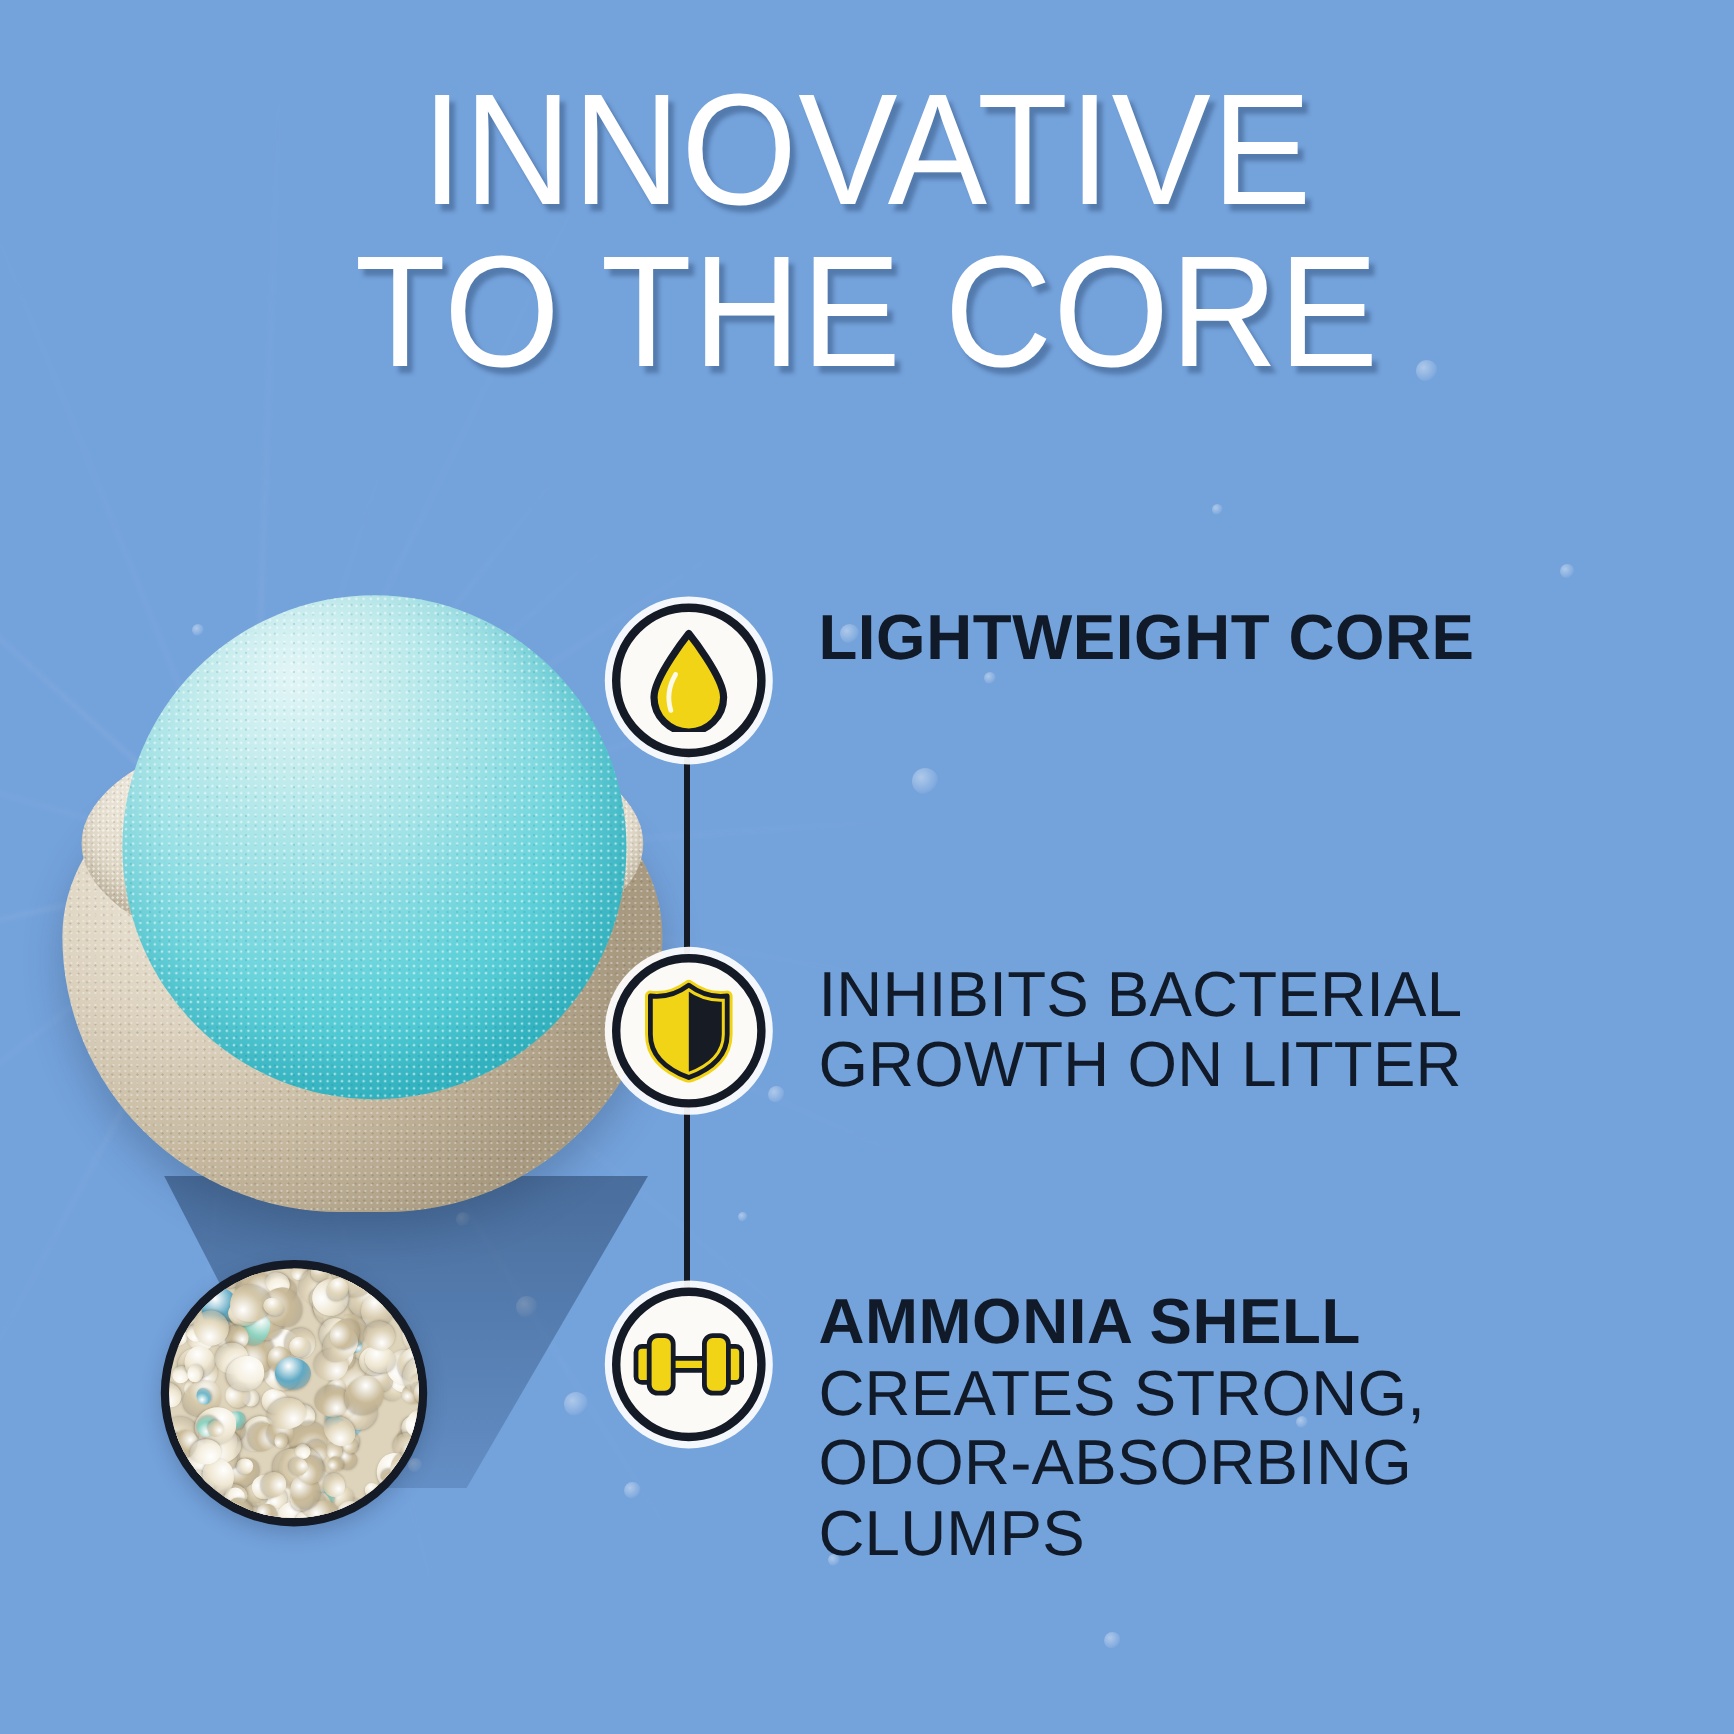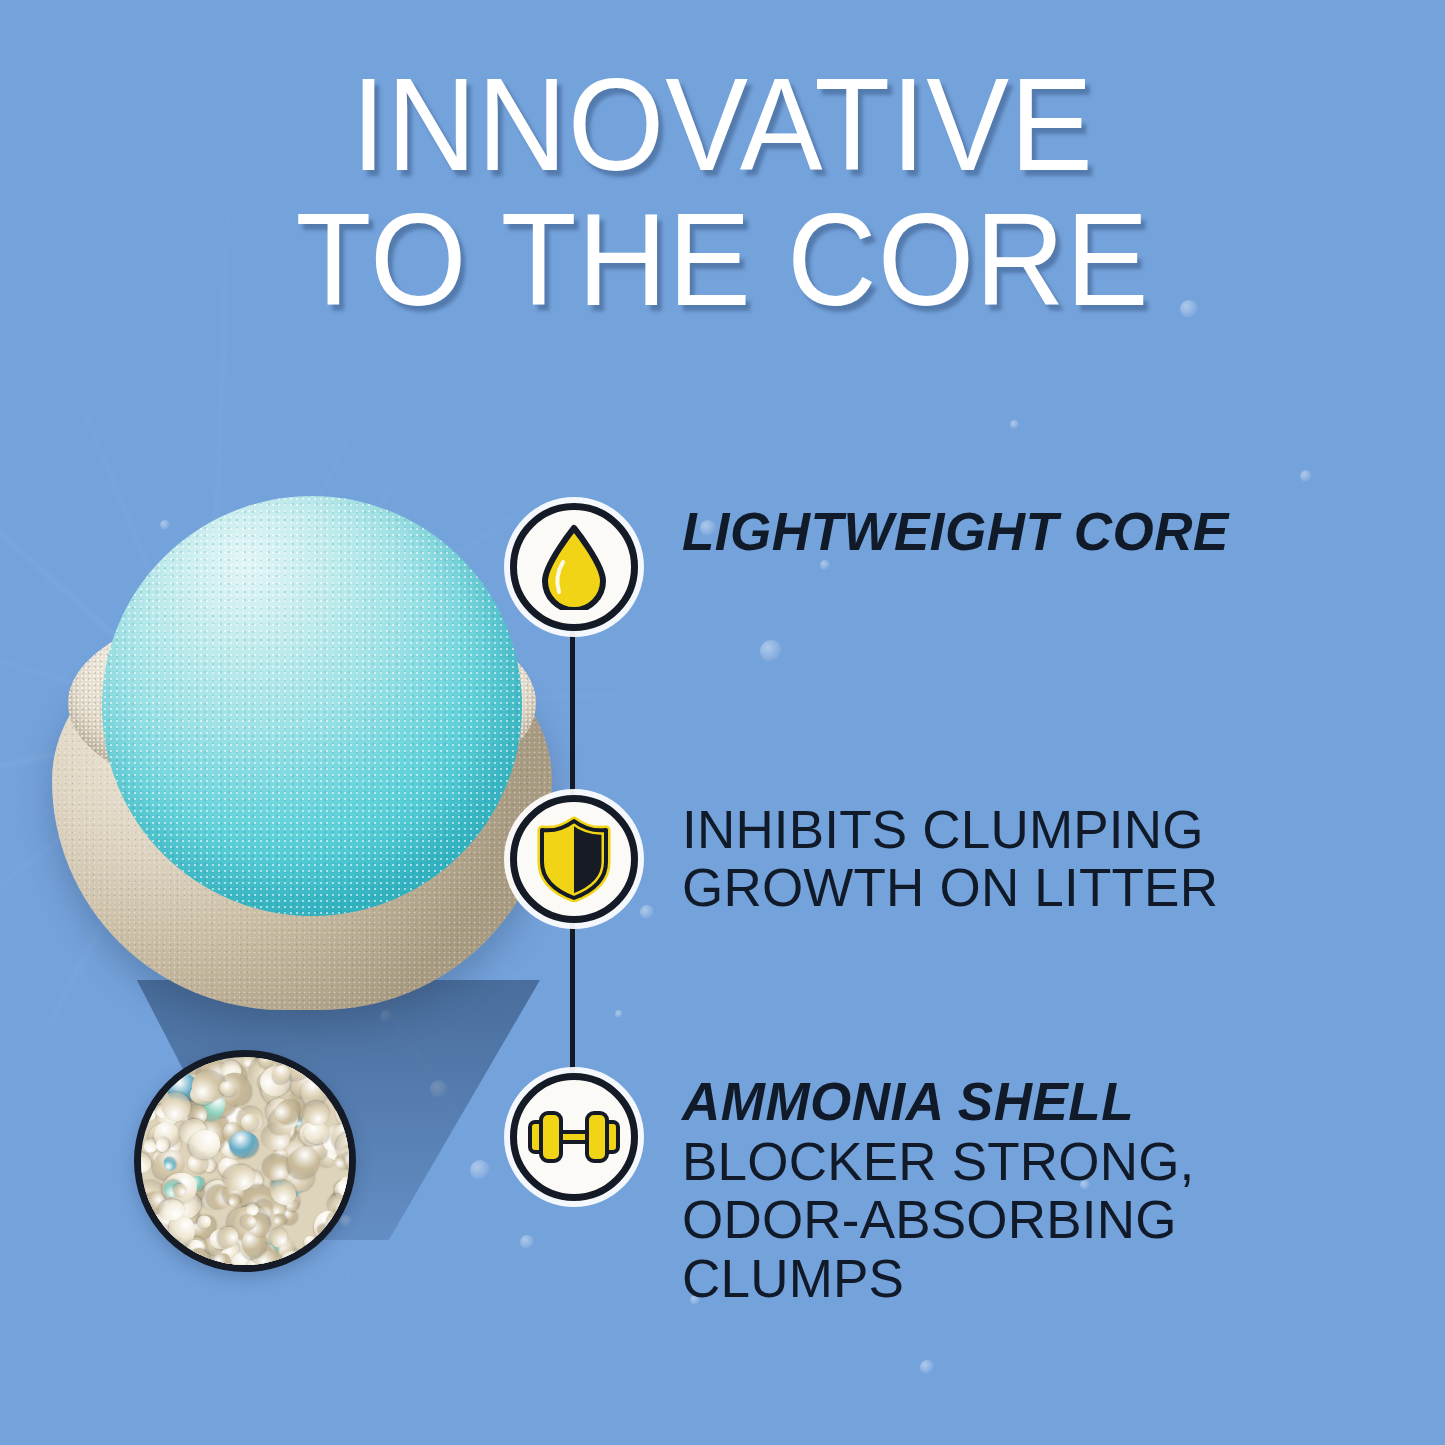--- a/index.html
+++ b/index.html
@@ -209,21 +209,20 @@
     margin-left: 44px;
     color: #111a29;
     padding-top: 2px;
   }
   .f-head {
     font-size: 53px;
     font-weight: 700;
     letter-spacing: 0.5px;
     line-height: 1.02;
     white-space: nowrap;
-    font-style: italic;
   }
   .f-body {
     font-size: 53px;
     font-weight: 400;
     letter-spacing: 0.2px;
     line-height: 1.10;
     white-space: pre-line;
     margin-top: 4px;
   }
 </style>
@@ -543,37 +542,37 @@
     <div class="feature f2">
       <div class="icon-badge">
         <svg width="80" height="86" viewBox="0 0 80 86" aria-hidden="true">
           <path d="M40 5 C28 14 16 15 8 14 L8 46 C8 66 24 76 40 82 C56 76 72 66 72 46 L72 14 C64 15 52 14 40 5 Z" fill="#f2d417" stroke="#141a26" stroke-width="5" stroke-linejoin="round"></path>
           <path d="M40 5 C52 14 64 15 72 14 L72 46 C72 66 56 76 40 82 Z" fill="#171c24"></path>
           <path d="M40 5 C28 14 16 15 8 14 L8 46 C8 66 24 76 40 82 C56 76 72 66 72 46 L72 14 C64 15 52 14 40 5 Z" fill="none" stroke="#f2d417" stroke-width="9" stroke-linejoin="round"></path>
           <path d="M40 5 C28 14 16 15 8 14 L8 46 C8 66 24 76 40 82 C56 76 72 66 72 46 L72 14 C64 15 52 14 40 5 Z" fill="none" stroke="#141a26" stroke-width="4" stroke-linejoin="round"></path>
         </svg>
       </div>
       <div class="f-text">
-        <div class="f-body">INHIBITS CLUMPING
+        <div class="f-body">INHIBITS BACTERIAL
 GROWTH ON LITTER</div>
       </div>
     </div>
 
     <div class="feature f3">
       <div class="icon-badge">
         <svg width="94" height="66" viewBox="0 0 94 66" aria-hidden="true">
           <rect x="3" y="18" width="14" height="30" rx="5" fill="#f2d417" stroke="#141a26" stroke-width="4"></rect>
           <rect x="77" y="18" width="14" height="30" rx="5" fill="#f2d417" stroke="#141a26" stroke-width="4"></rect>
           <rect x="30" y="28" width="34" height="10" rx="2" fill="#f2d417" stroke="#141a26" stroke-width="4"></rect>
           <rect x="14" y="9" width="20" height="48" rx="7" fill="#f2d417" stroke="#141a26" stroke-width="4"></rect>
           <rect x="60" y="9" width="20" height="48" rx="7" fill="#f2d417" stroke="#141a26" stroke-width="4"></rect>
         </svg>
       </div>
       <div class="f-text">
         <div class="f-head">AMMONIA SHELL</div>
-        <div class="f-body">BLOCKER STRONG,
+        <div class="f-body">CREATES STRONG,
 ODOR-ABSORBING
 CLUMPS</div>
       </div>
     </div>
 
   </div>
 </div>
 
 </body></html>

